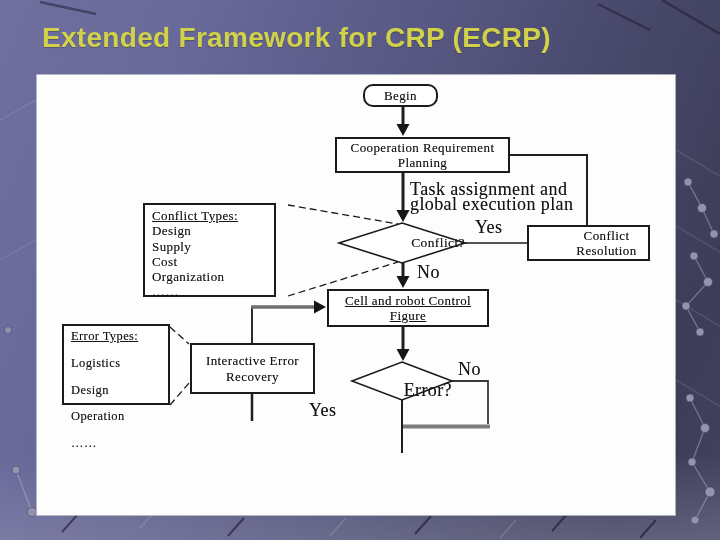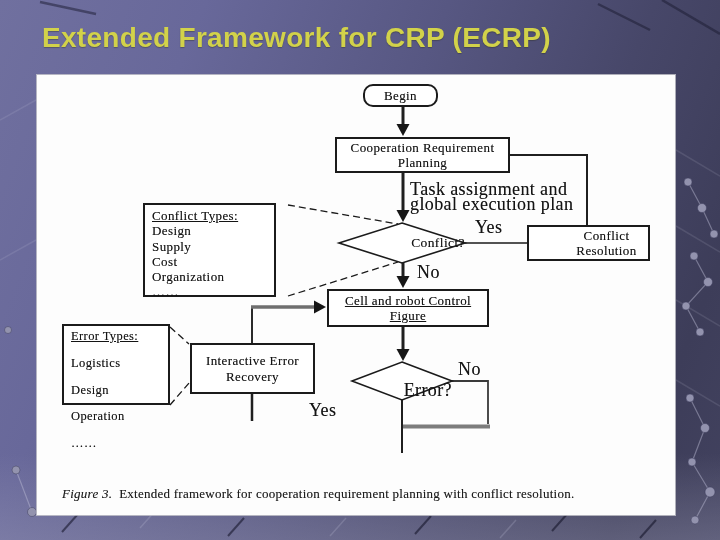--- a/index.html
+++ b/index.html
@@ -204,18 +204,15 @@
       <span>Recovery</span>
     </div>
 
     <div class="freetext center" style="left:315px;top:308px;width:100px;">Error?</div>
 
     <div class="freetext" style="left:421px;top:287px;">No</div>
 
     <div class="freetext" style="left:272px;top:328px;">Yes</div>
 
 
-    <div class="caption">
-      <span class="fig">Figure 3.</span><span>Extended framework for cooperation requirement planning with conflict resolution.</span>
-    </div>
 
   </div>
 </div>
 
 </body></html>

